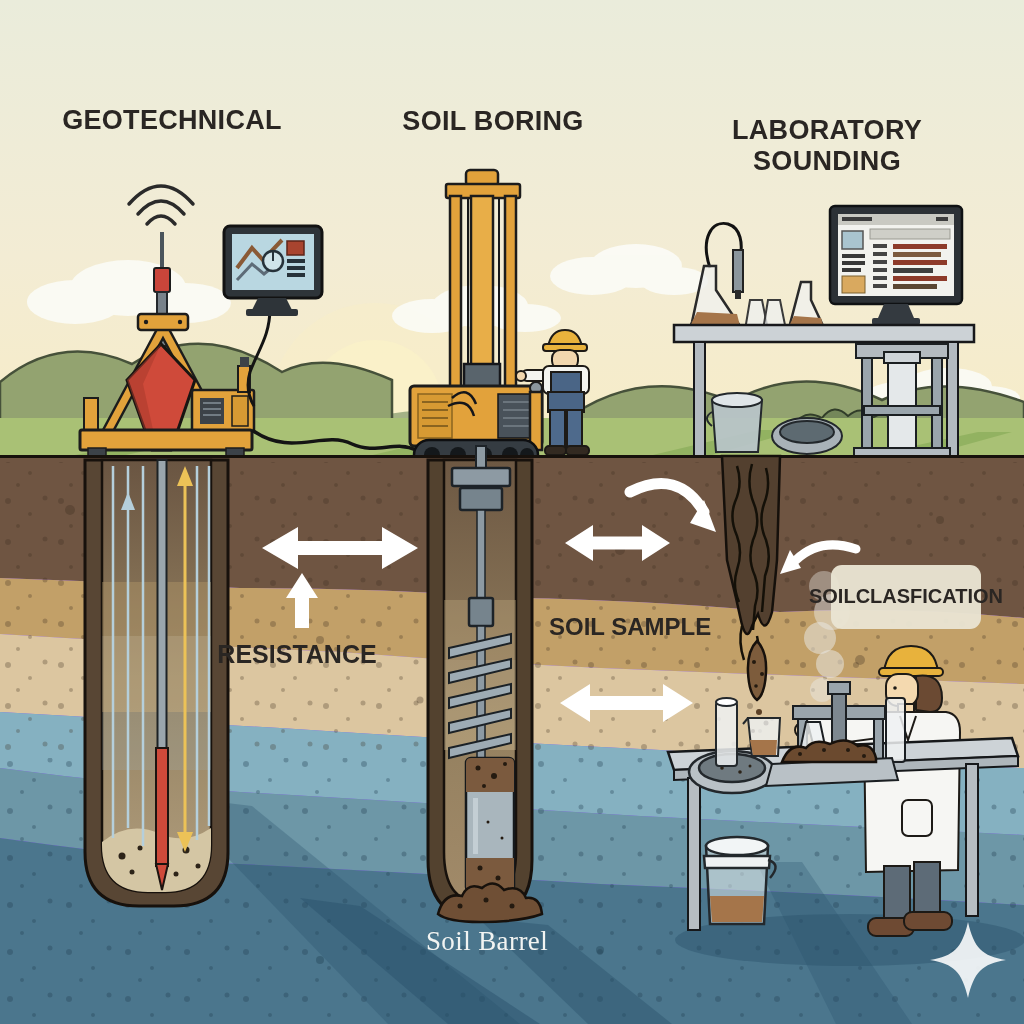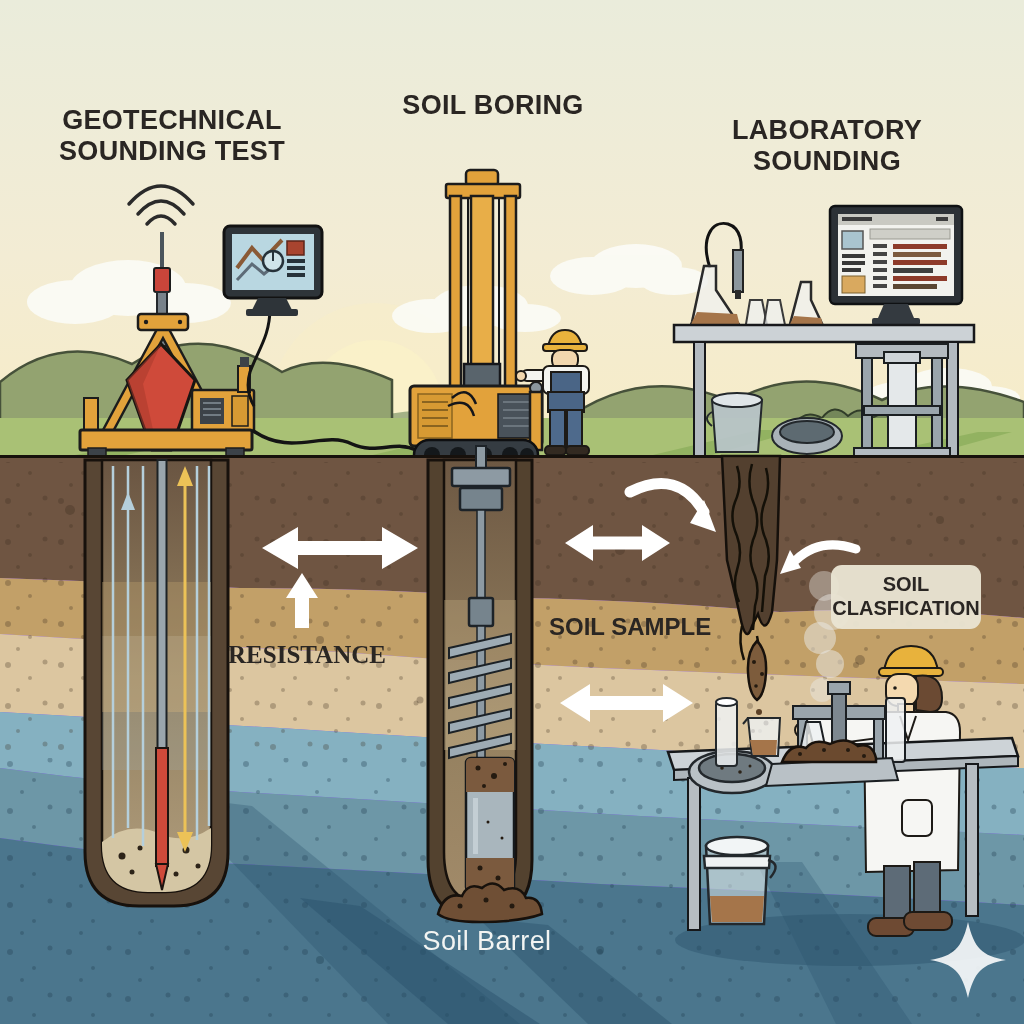--- a/index.html
+++ b/index.html
@@ -6,24 +6,24 @@
   .stage{position:relative;width:1024px;height:1024px;overflow:hidden;margin:0 auto;
          font-family:"Liberation Sans",sans-serif;background:#8b5cf6;}
   .stage svg{position:absolute;left:0;top:0;}
   .lbl{position:absolute;color:#2a2623;font-weight:600;text-align:center;
        transform:translateX(-50%);white-space:nowrap;line-height:1.16;}
   .title{font-size:27px;letter-spacing:.3px;}
   .anno{font-size:25px;}
   .anno-left{transform:none;text-align:left;}
   .class-box{position:absolute;left:831px;top:565px;width:150px;height:64px;
              background:rgba(233,228,210,.96);border-radius:11px;
-             display:flex;flex-direction:column;align-items:center;justify-content:center;
+             display:flex;flex-direction:row;align-items:center;justify-content:center;
              font-size:20px;font-weight:600;color:#2a2623;line-height:1.18;}
   .soil-barrel{position:absolute;left:487px;top:926px;transform:translateX(-50%);
-               color:#f2f4f2;font-size:27px;font-weight:500;letter-spacing:.4px;}
+               color:#f2f4f2;font-size:27px;font-weight:500;letter-spacing:.4px;font-family:Liberation Serif, serif;}
 </style>
 </head>
 <body>
 
 <div class="stage">
 <svg width="1024" height="1024" viewBox="0 0 1024 1024">
 <defs>
   <linearGradient id="sky" x1="0" y1="0" x2="0" y2="1">
     <stop offset="0" stop-color="#eaecdb"></stop>
           <stop offset=".55" stop-color="#f3ecd4"></stop>
@@ -467,31 +467,30 @@
   <path d="M710,896 L712,922 L762,922 L764,896 Z" fill="#a5754a" stroke="none"></path>
   <ellipse cx="737" cy="846" rx="31" ry="9" fill="#f2f5f6"></ellipse>
   <path d="M704,856 L770,856 L769,868 L705,868 Z" fill="#eef1f2"></path>
   <path d="M768,860 q14,4 2,18" fill="none"></path>
 </g>
 <path d="M968,922 C974,948 982,956 1006,960 C982,964 974,972 968,998 C962,972 954,964 930,960 C954,956 962,948 968,922 Z" fill="#ffffff" opacity=".88"></path>
 </svg>
 
 <div class="lbl title" style="left:172px;top:105px;">
   <div>GEOTECHNICAL</div>
-  <div>SOUNDING TEST</div>
 </div>
-<div class="lbl title" style="left:493px;top:90px;">
+<div class="lbl title" style="left:493px;top:106px;">
   <div>SOIL BORING</div>
 </div>
 <div class="lbl title" style="left:827px;top:115px;">
   <div>LABORATORY</div>
   <div>SOUNDING</div>
 </div>
 
-<div class="lbl anno" style="left:307px;top:640px;font-family:Liberation Serif, serif;">RESISTANCE</div>
+<div class="lbl anno" style="left:297px;top:640px;">RESISTANCE</div>
 
 <div class="lbl anno anno-left" style="left:549px;top:613px;font-size:24px;">
   <div>SOIL SAMPLE</div>
 </div>
 
 <div class="class-box">
   <div>SOIL</div>
   <div>CLASFICATION</div>
 </div>
 

